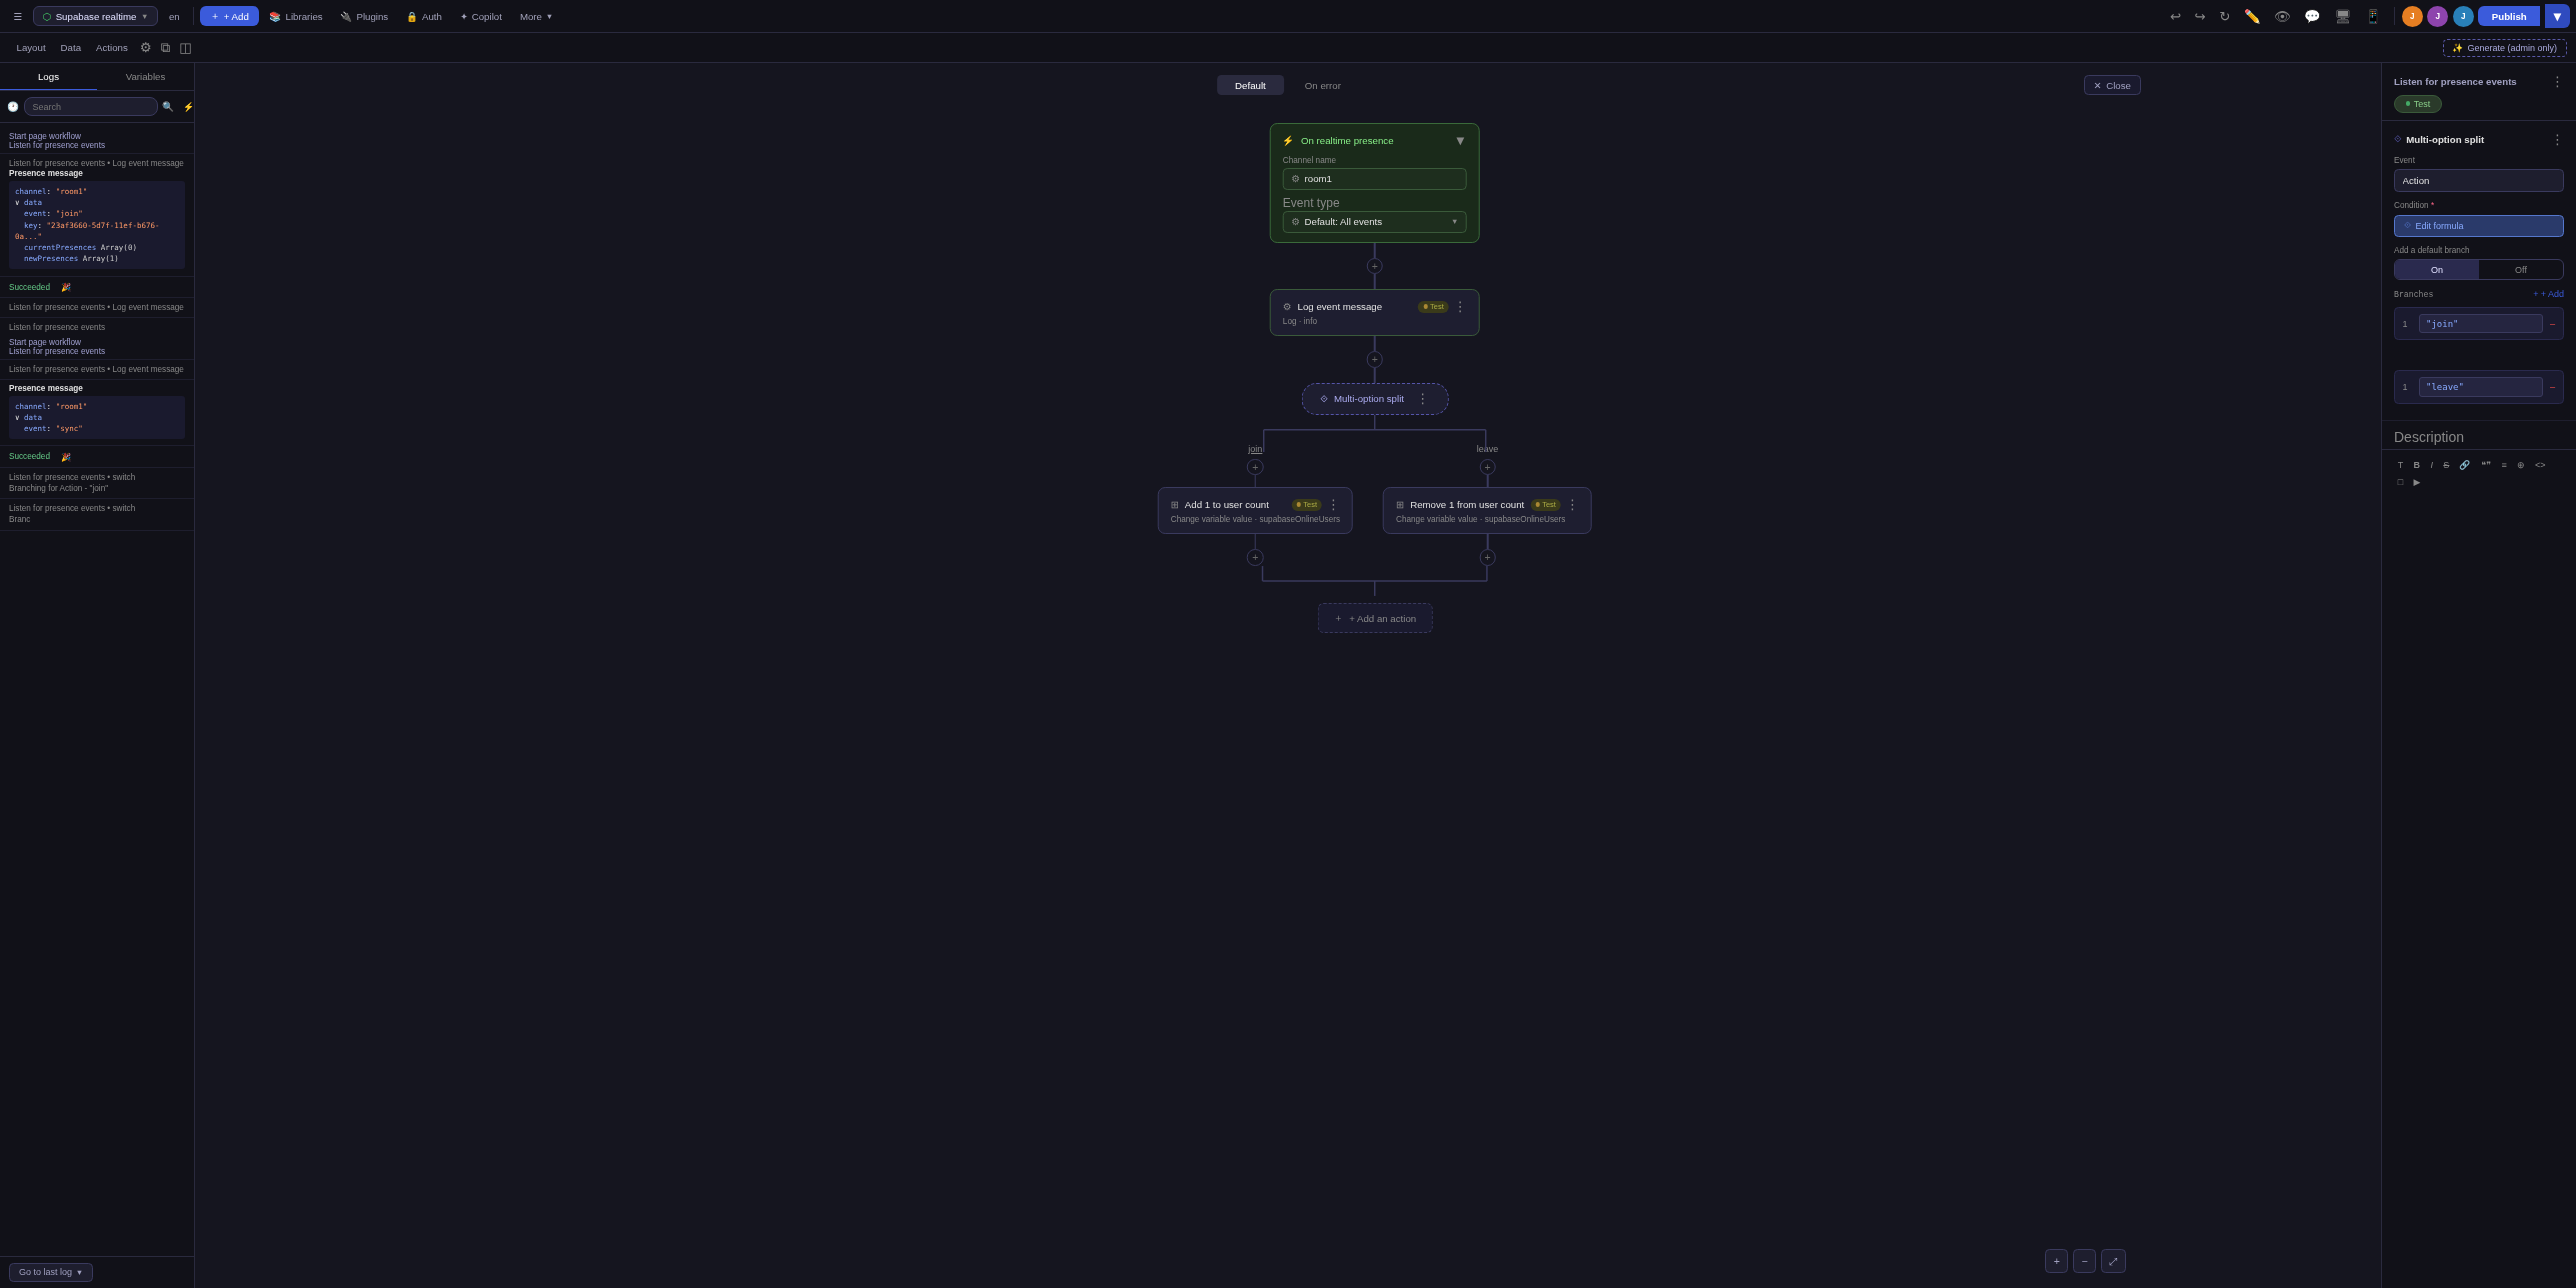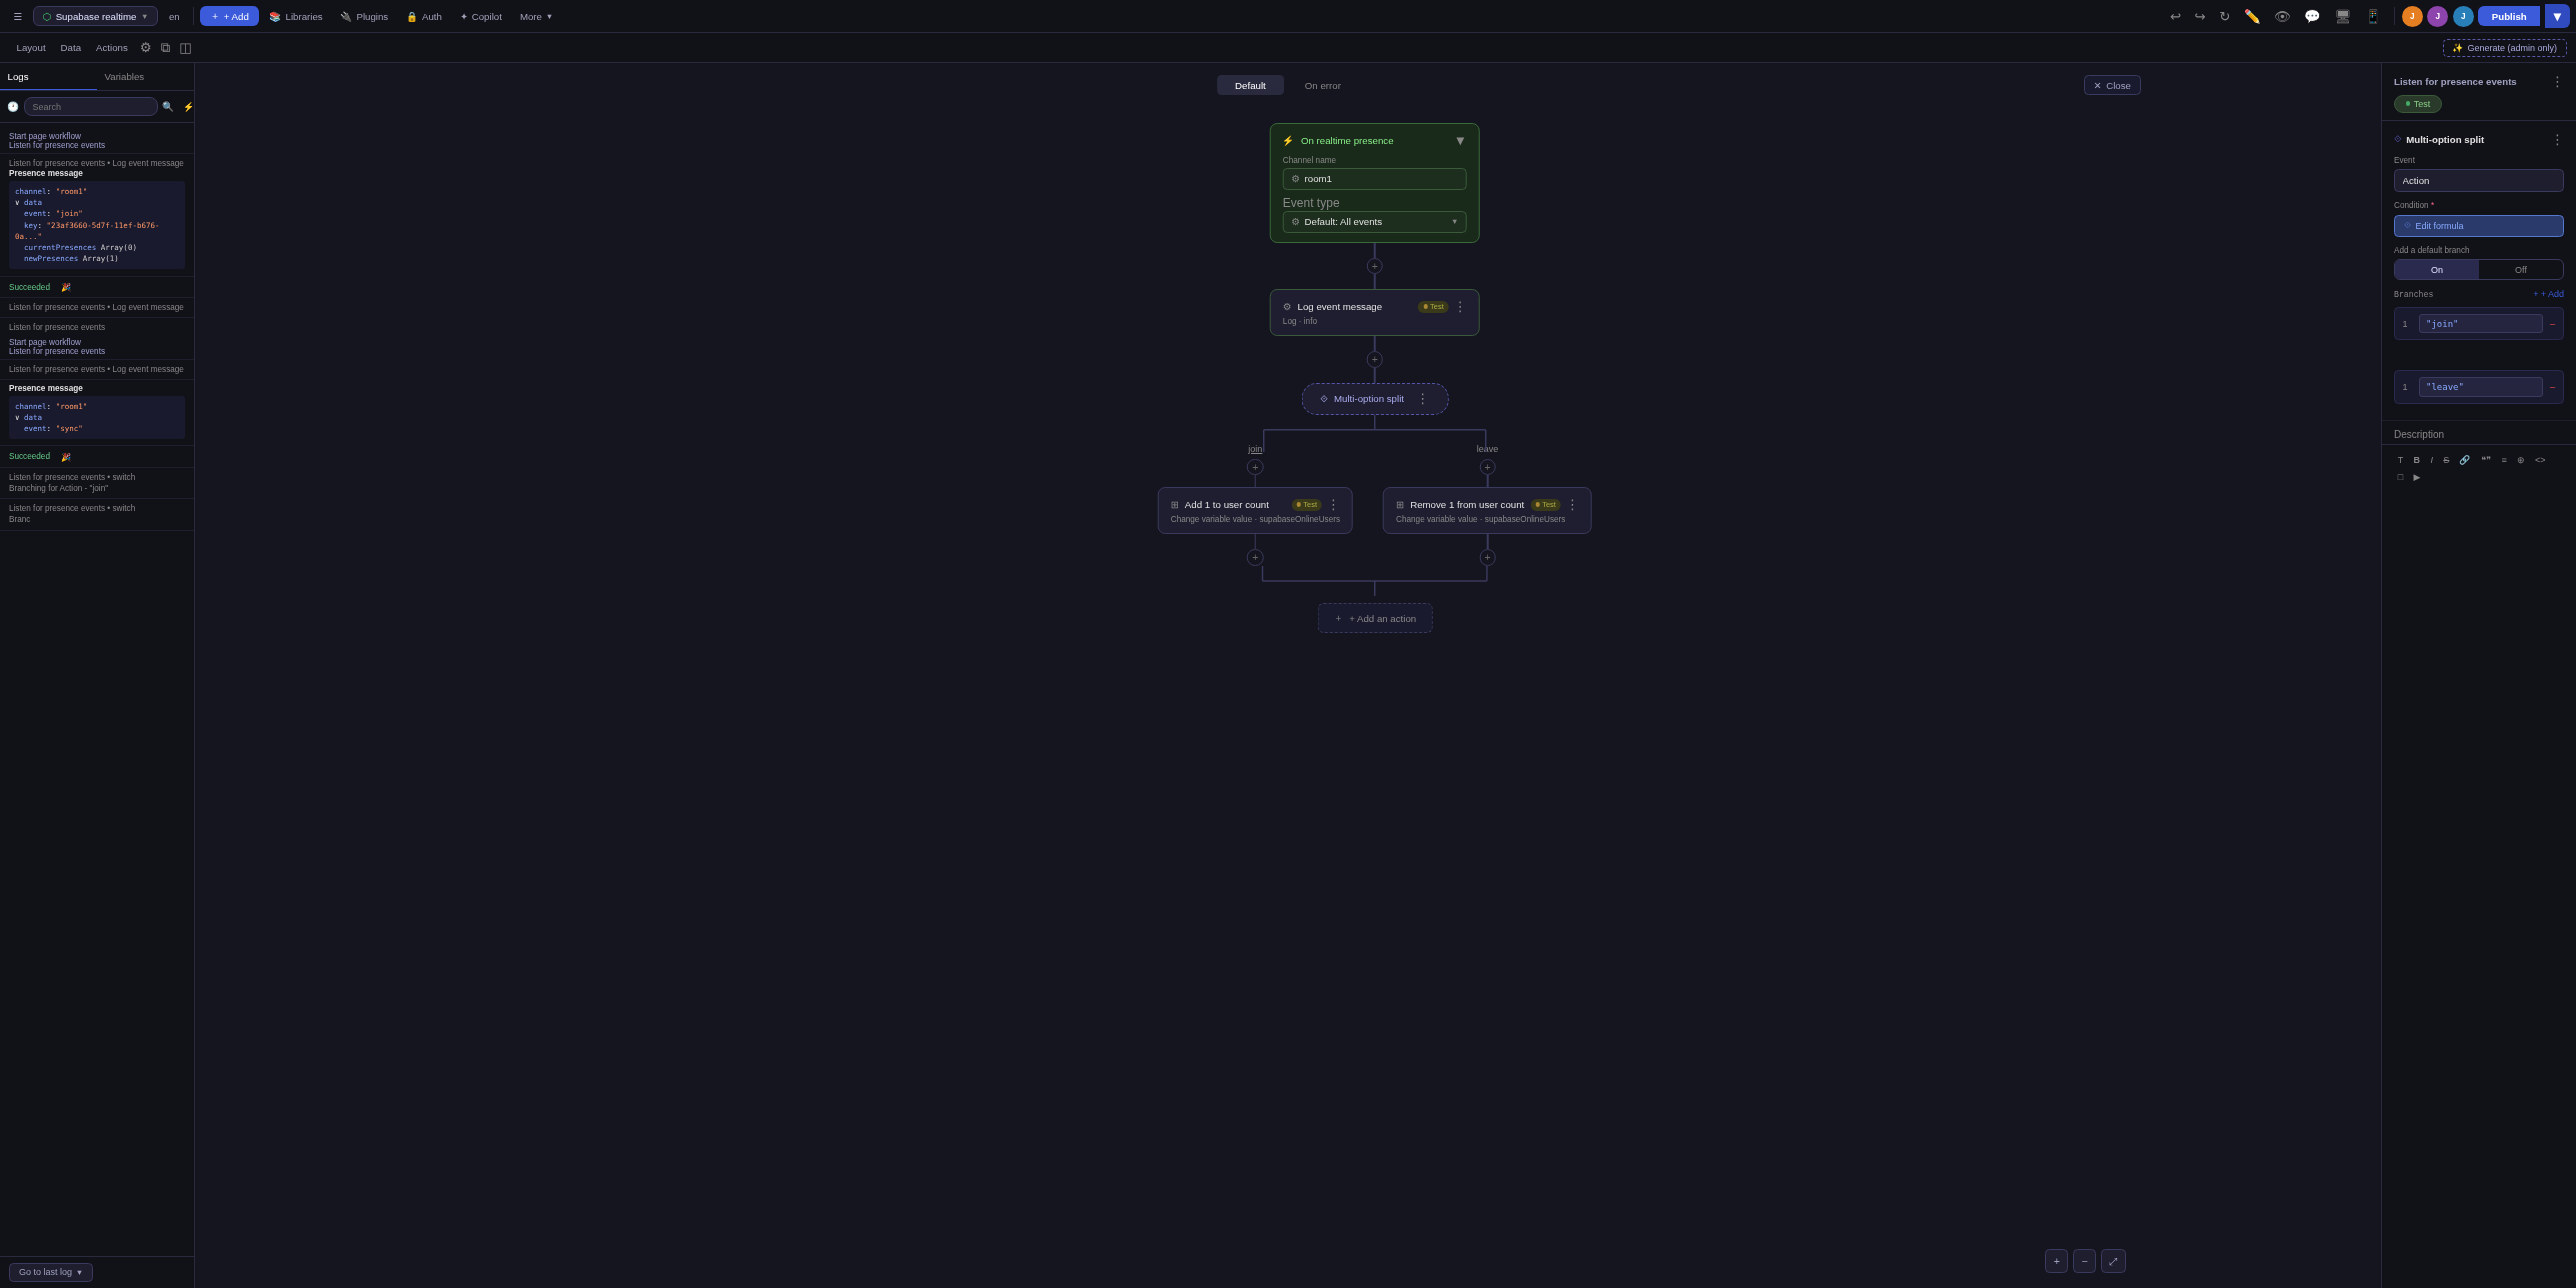--- a/index.html
+++ b/index.html
@@ -168,20 +168,21 @@
       display: flex;
       flex-direction: column;
       flex-shrink: 0;
     }
     .left-tabs {
       display: flex;
       border-bottom: 0.7px solid #2a2a3e;
     }
     .left-tab {
       flex: 1;
+      text-align: center;
       padding: 7.5px;
       cursor: pointer;
       color: #888;
       font-size: 9.7px;
       border-bottom: 1.5px solid transparent;
     }
     .left-tab.active {
       color: #fff;
       border-bottom: 1.5px solid #3b5bdb;
     }
@@ -893,21 +894,21 @@
 
         <div class="branch-item" style="margin-top:30px;">
           <span class="branch-num">1</span>
           <div class="branch-val">"leave"</div>
           <button class="branch-del">−</button>
         </div>
       </div>
     </div>
 
     <div style="padding:7.5px 0;">
-      <div style="padding:0 12px 4.5px;font-size:10px;color:#888;">Description</div>
+      <div style="padding:0 12px 4.5px;font-size:14px;color:#888;">Description</div>
       <div class="description-toolbar">
         <button class="desc-tb-btn">T</button>
         <button class="desc-tb-btn"><strong>B</strong></button>
         <button class="desc-tb-btn"><em>I</em></button>
         <button class="desc-tb-btn"><s>S</s></button>
         <button class="desc-tb-btn">🔗</button>
         <button class="desc-tb-btn">❝❞</button>
         <button class="desc-tb-btn">≡</button>
         <button class="desc-tb-btn">⊕</button>
         <button class="desc-tb-btn">&lt;&gt;</button>

